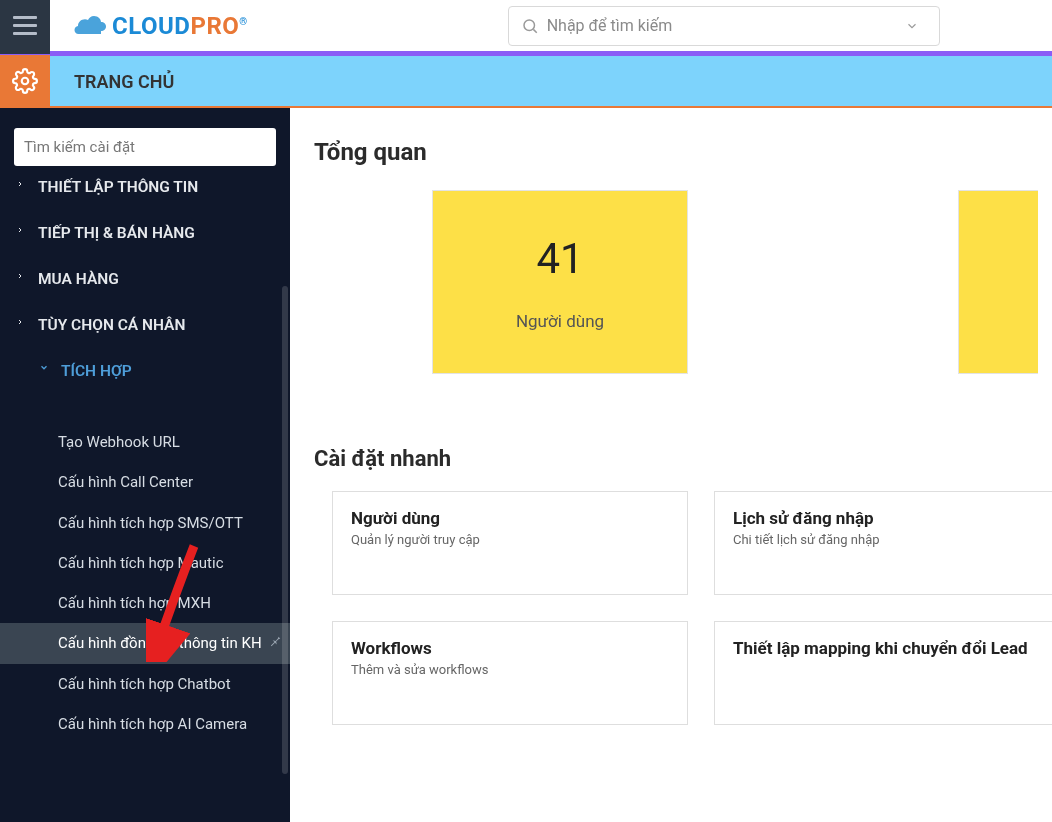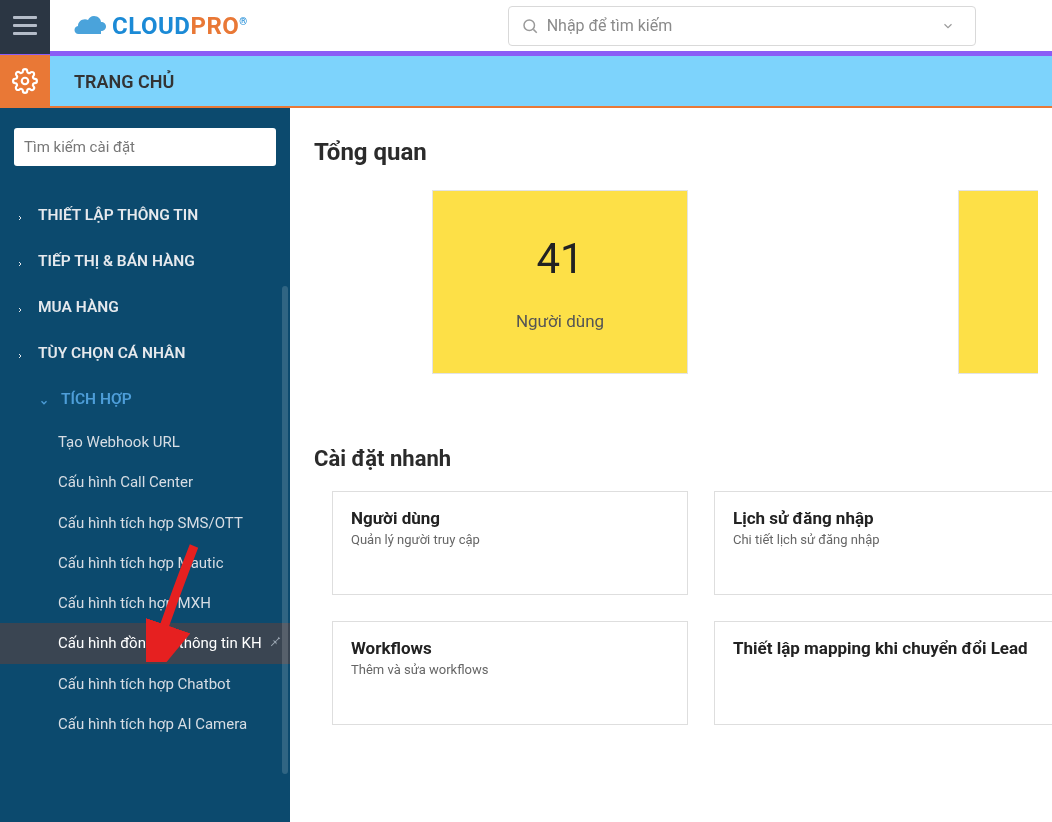--- a/index.html
+++ b/index.html
@@ -51,21 +51,21 @@
       width: 34px;
       height: 22px;
       margin-right: 4px;
       position: relative;
     }
     .logo-text-blue { color: #1b8ad6; }
     .logo-text-orange { color: #e97836; }
     .logo-reg { font-size: 10px; color: #1b8ad6; vertical-align: top; position: relative; top: -4px;}
     .top-search {
       margin-left: 260px;
-      width: 468px;
+      width: 432px;
       height: 40px;
       border: 1px solid #d9d9d9;
       border-radius: 4px;
       display: flex;
       align-items: center;
       padding: 0 12px;
       color: #8a8a8a;
     }
     .top-search svg { margin-right: 8px; flex-shrink: 0; }
     .top-search .placeholder { flex: 1; font-size: 16px; color: #8a8a8a; }
@@ -97,21 +97,21 @@
 
     
     .body {
       display: flex;
       height: calc(822px - 56px - 52px);
     }
 
     
     .sidebar {
       width: 290px;
-      background: #0c4a6e;
+      background: #0f172a;
       padding-top: 12px;
       color: #c9d2dc;
       position: relative;
       flex-shrink: 0;
     }
     .sidebar-scroll-track {
       position: absolute;
       right: 2px;
       top: 178px;
       width: 6px;
@@ -125,21 +125,21 @@
       background: #fff;
       border-radius: 3px;
       display: flex;
       align-items: center;
       padding: 0 10px;
       color: #777;
       font-size: 15px;
     }
     .nav-item {
       display: flex;
-      align-items: flex-end;
+      align-items: flex-start;
       height: 46px;
       padding: 0 14px 0 16px;
       font-size: 15.5px;
       font-weight: 600;
       color: #e6e9ed;
       cursor: pointer;
     }
     .nav-item .chev-small {
       margin-right: 12px;
       width: 10px;

